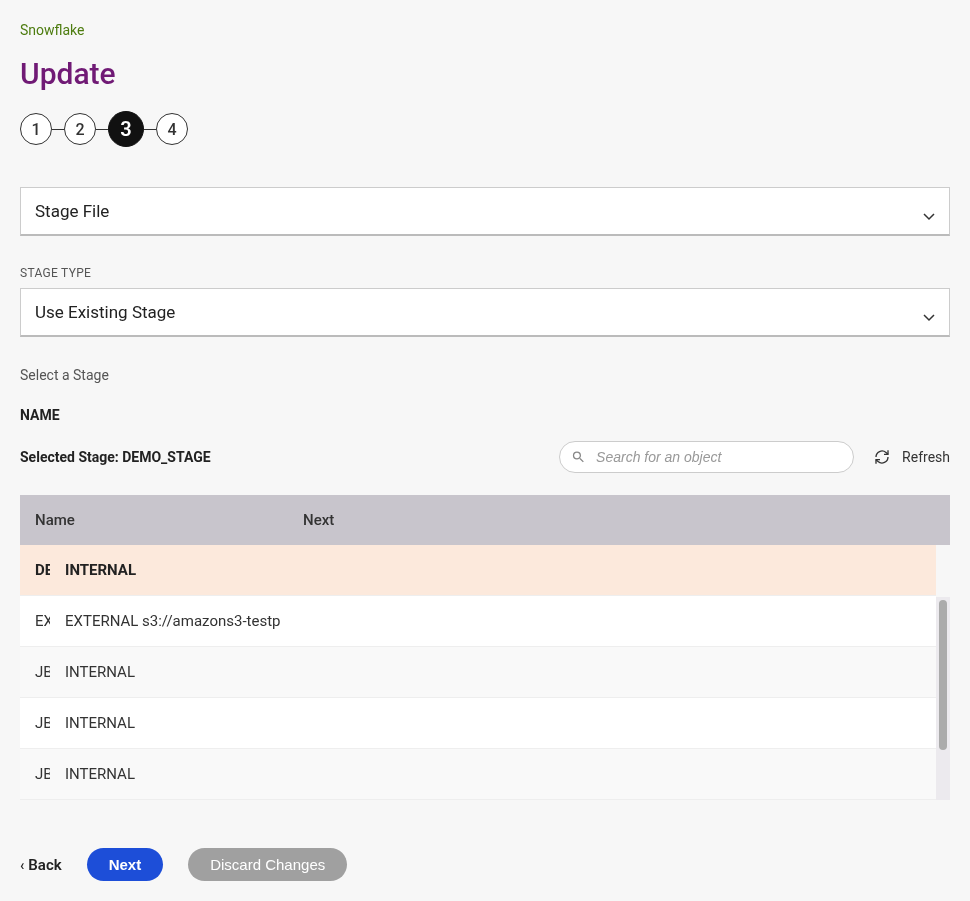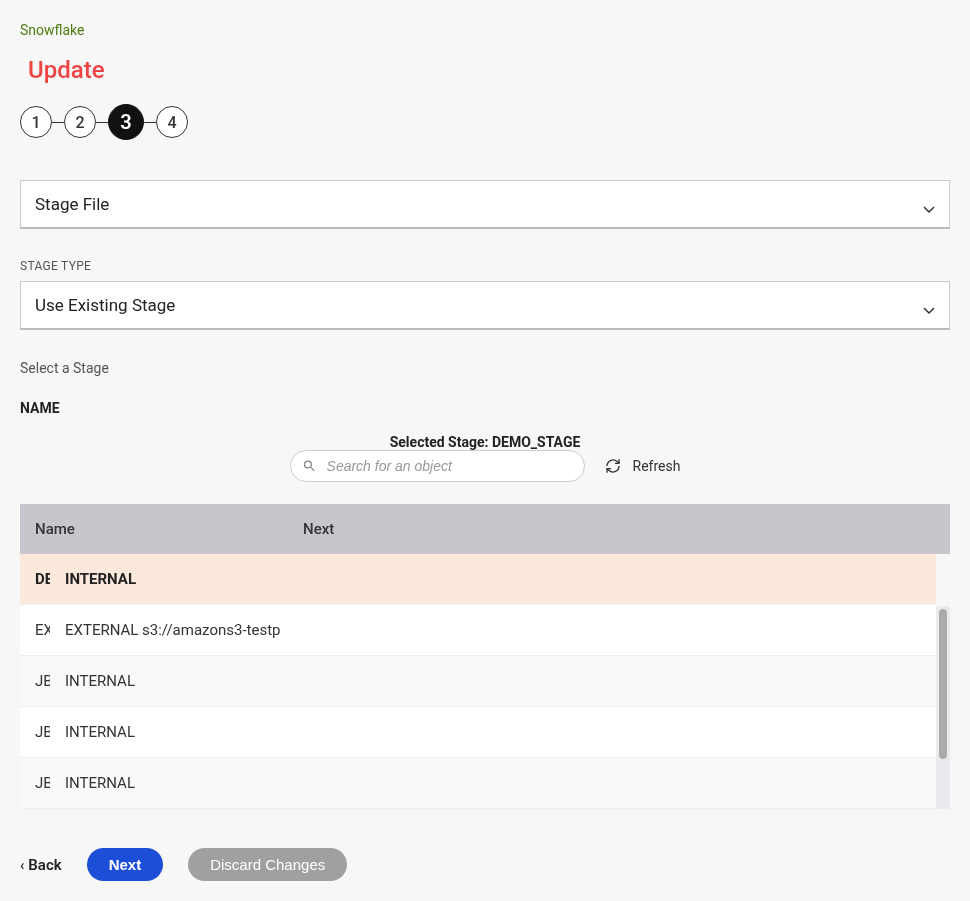--- a/index.html
+++ b/index.html
@@ -17,25 +17,24 @@
       position: relative;
     }
     .breadcrumb {
       font-size: 14px;
       color: #4d7c0f;
       display: inline-block;
       margin-bottom: 18px;
       cursor: pointer;
     }
     .page-title {
-      font-size: 24px;
+      font-size: 30px;
       font-weight: 500;
-      color: #ef4444;
+      color: #701a75;
       margin-bottom: 20px;
-      margin-left: 8px;
     }
     .stepper {
       display: flex;
       align-items: center;
       margin-bottom: 40px;
     }
     .step {
       width: 32px;
       height: 32px;
       border-radius: 50%;
@@ -108,21 +107,20 @@
       font-size: 14px;
       font-weight: 700;
       color: #222;
       margin-bottom: 18px;
     }
     .search-row {
       display: flex;
       align-items: center;
       justify-content: space-between;
       margin-bottom: 22px;
-      flex-direction: column;
     }
     .selected-stage {
       font-size: 14px;
       font-weight: 700;
       color: #222;
     }
     .search-controls {
       display: flex;
       align-items: center;
       gap: 20px;

